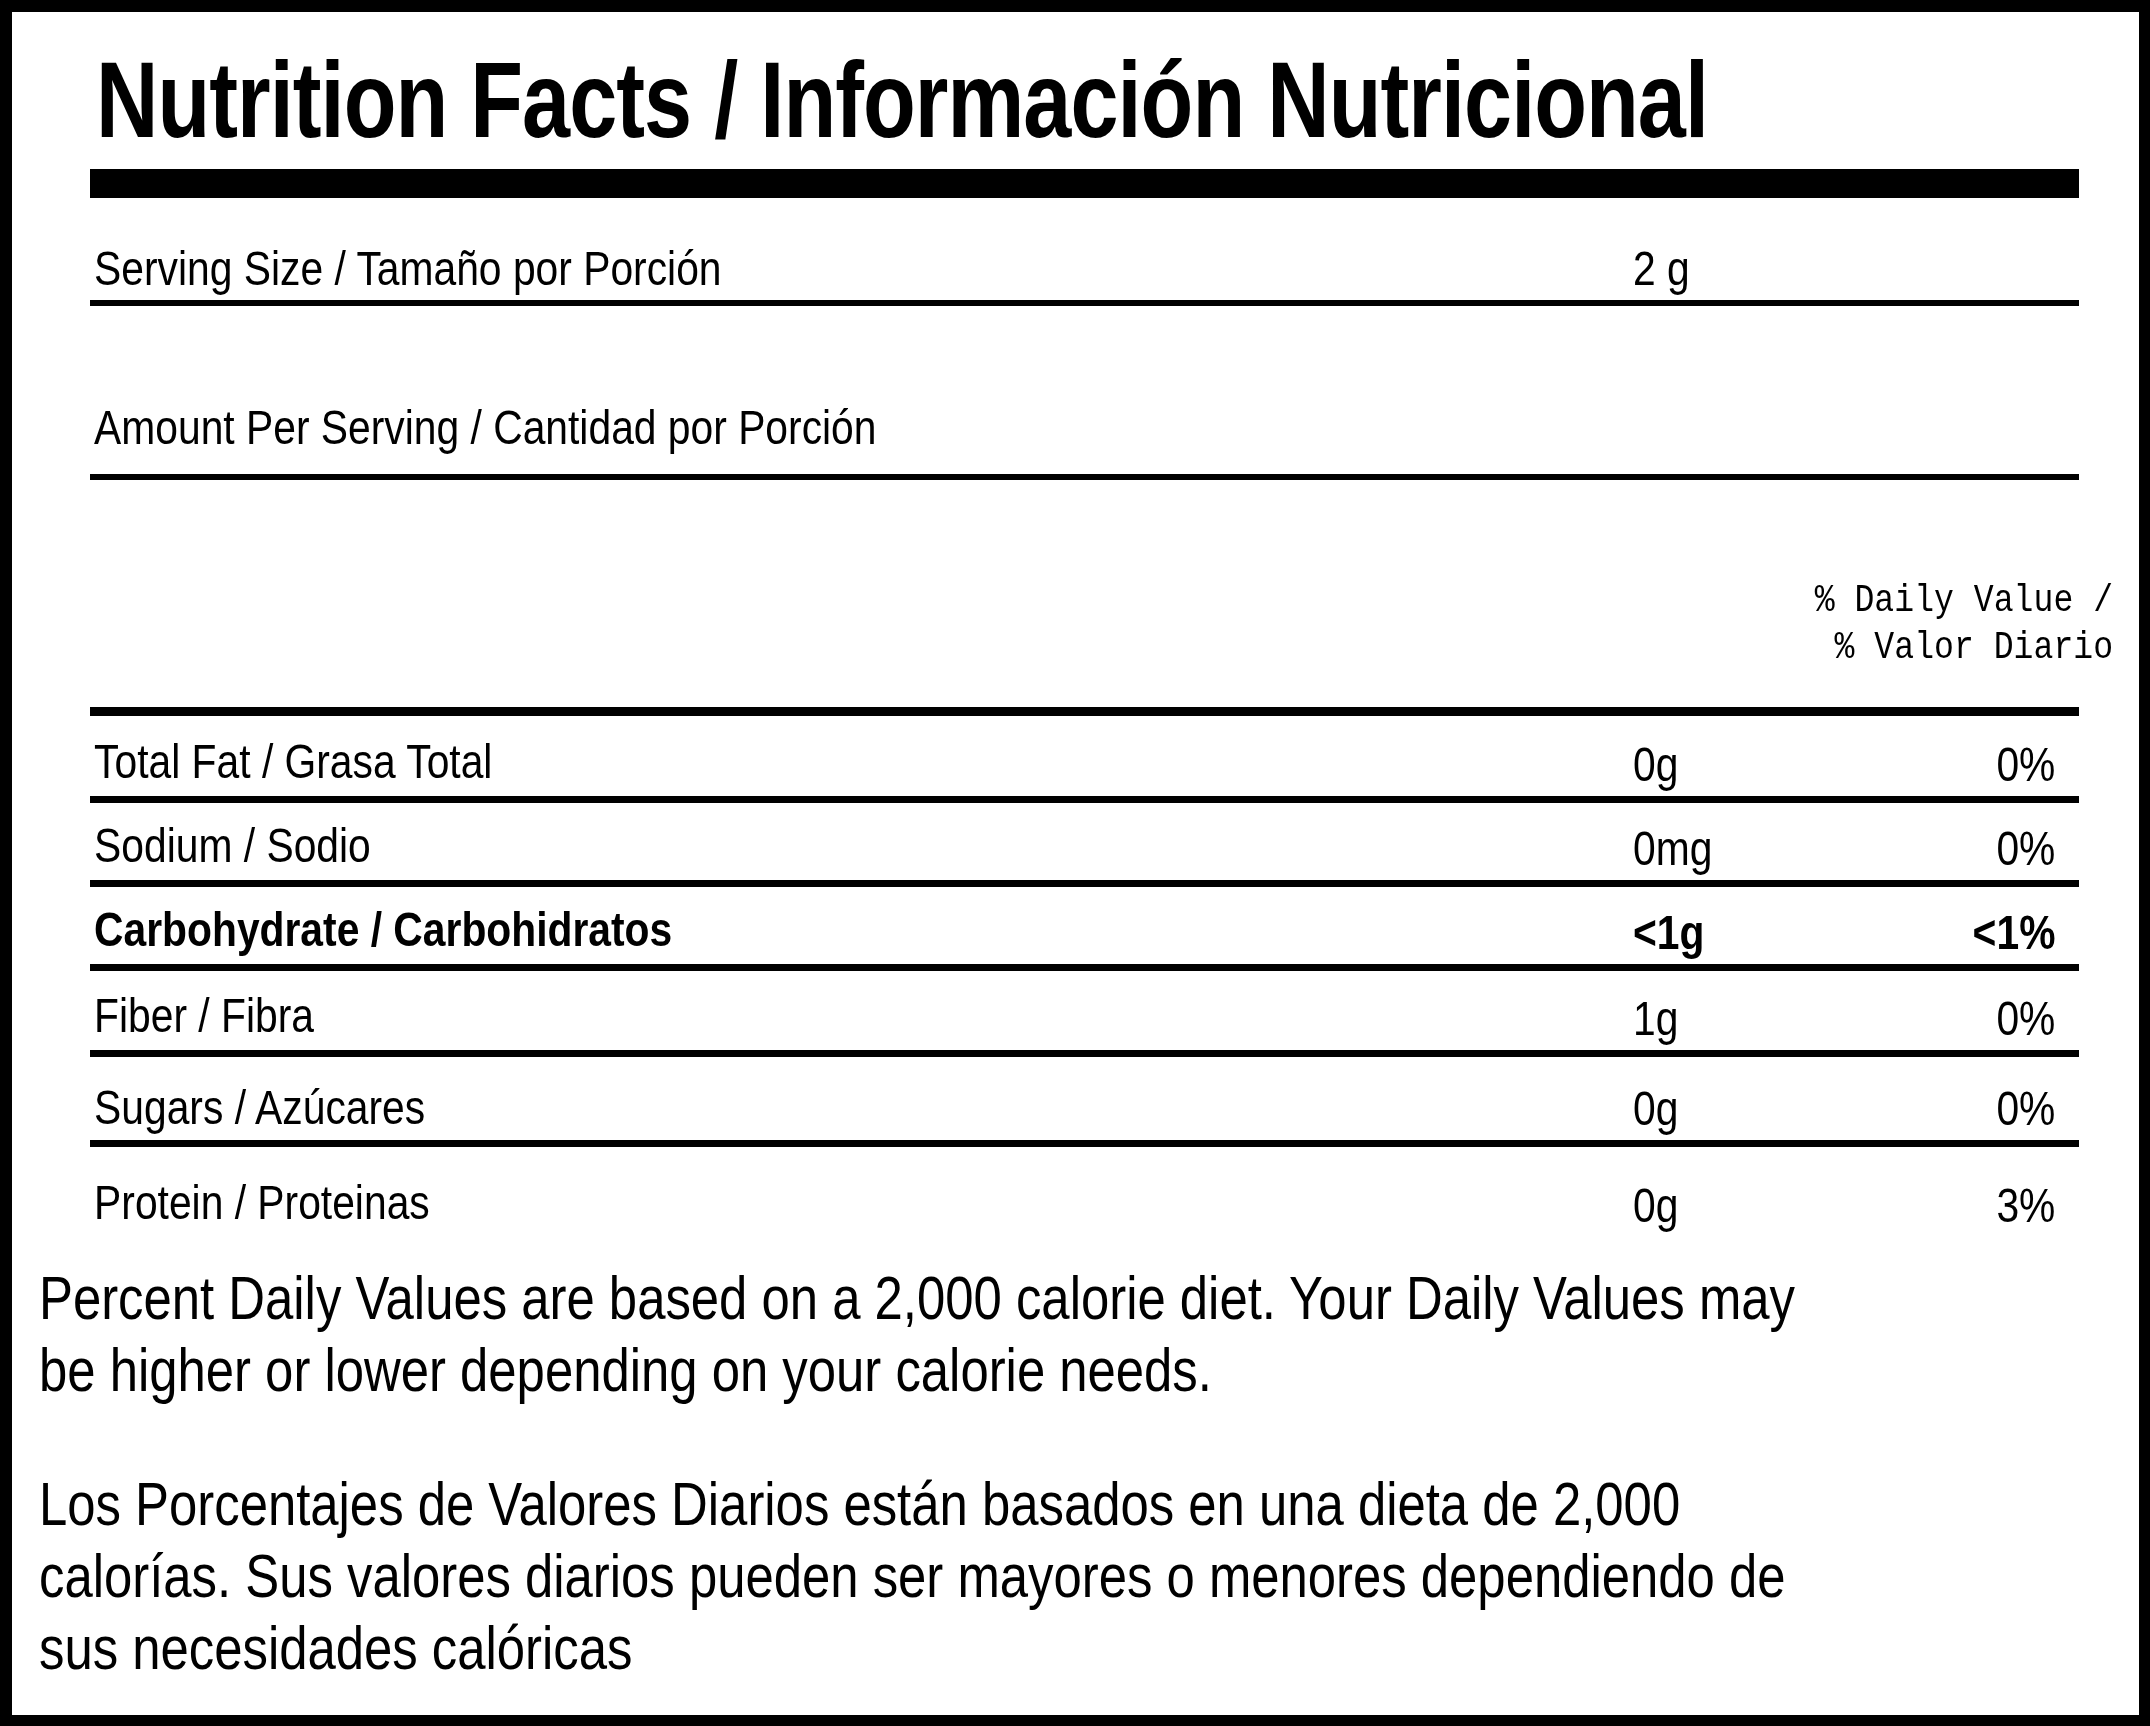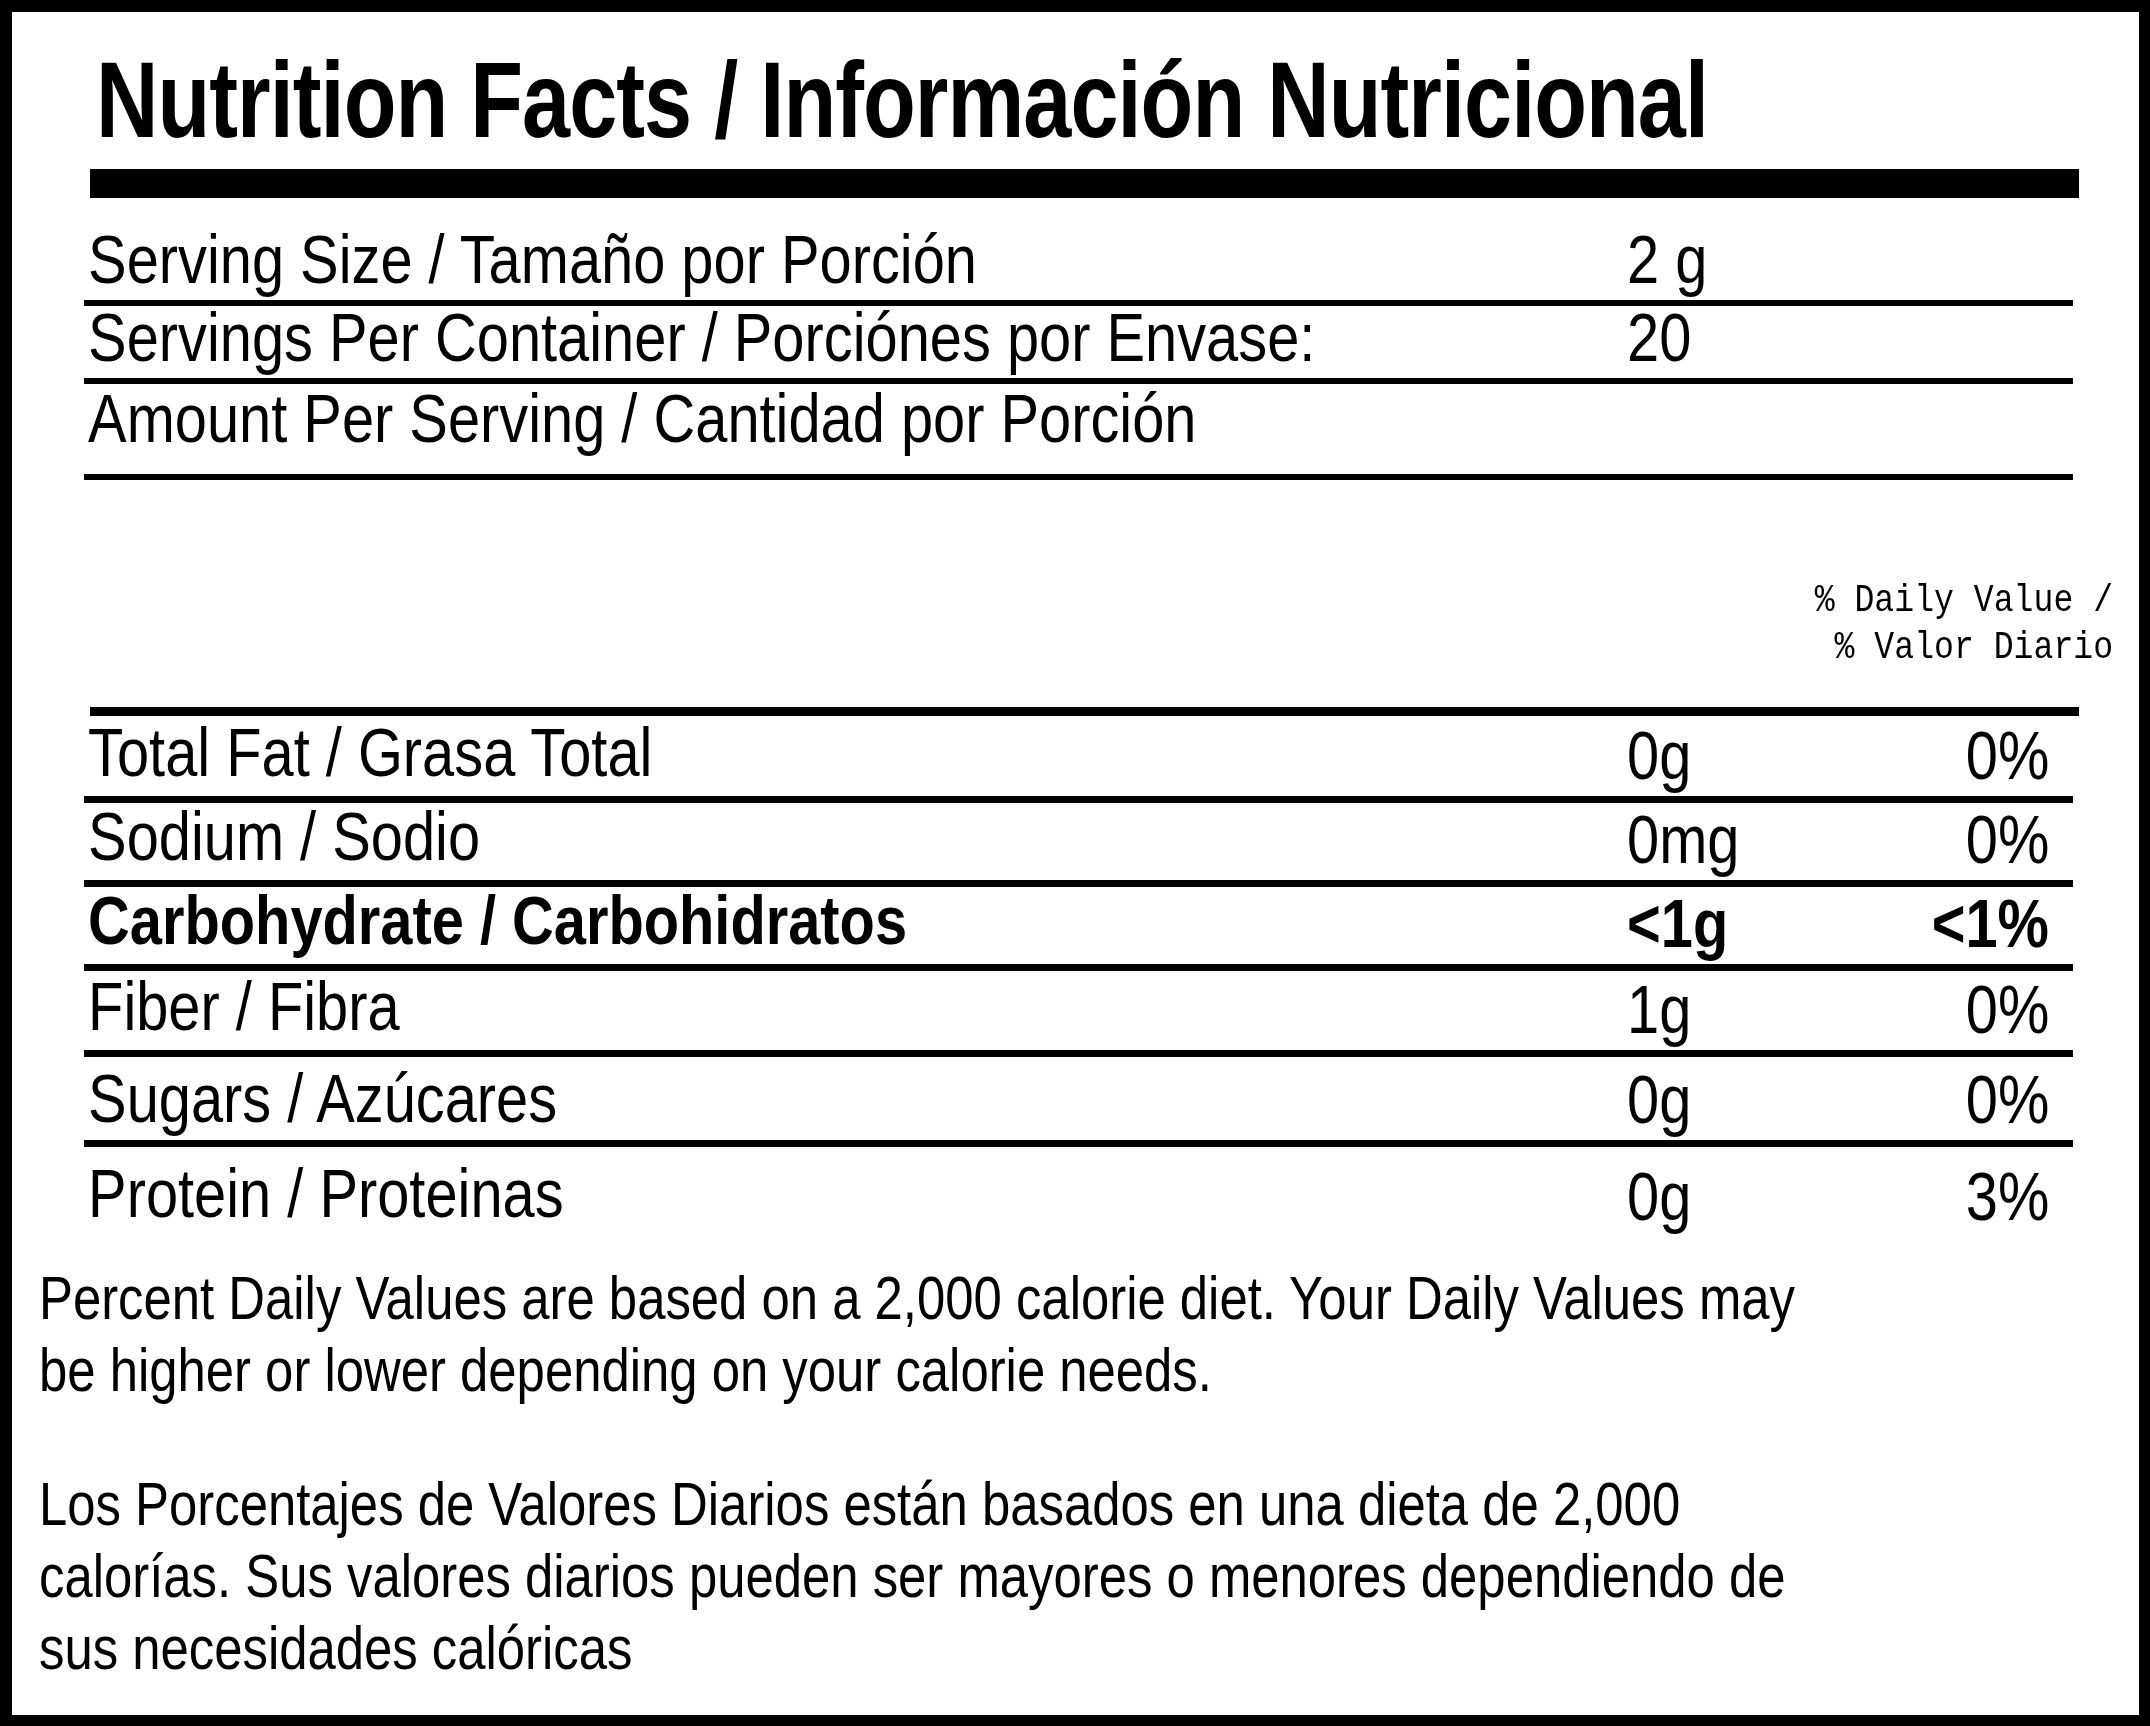--- a/index.html
+++ b/index.html
@@ -38,26 +38,26 @@
 
   .title-bar {
     position: absolute;
     left: 78px; top: 157px;
     width: 1989px; height: 29px;
     background: #000;
   }
 
   .row {
     position: absolute;
-    left: 72px;
+    left: 78px;
     width: 1989px;
     box-sizing: border-box;
     display: flex;
     align-items: flex-end;
-    font-size: 68px;
+    font-size: 48px;
     line-height: 1.0;
   }
   .row .lbl { padding-left: 4.8px; }
   .row .amt {
     position: absolute;
     left: 1543px; bottom: 7.2px;
   }
   .row .pct {
     position: absolute;
     right: 24px; bottom: 7.2px;
@@ -115,24 +115,20 @@
       <span class="cond">Nutrition Facts / Información Nutricional</span>
     </div>
 
     <div class="title-bar"></div>
 
     <div class="row thin-rule r-serv1">
       <span class="lbl cond">Serving Size / Tamaño por Porción</span>
       <span class="amt cond">2 g</span>
     </div>
 
-    <div class="row thin-rule r-serv2">
-      <span class="lbl cond">Servings Per Container / Porciónes por Envase:</span>
-      <span class="amt cond">20</span>
-    </div>
 
     <div class="row thin-rule r-serv3">
       <span class="lbl cond">Amount Per Serving / Cantidad por Porción</span>
       <span class="amt cond"></span>
     </div>
 
 
     <div class="dv-header">
       <span class="cond cond-r">% Daily Value /</span>
       <span class="cond cond-r">% Valor Diario</span>

